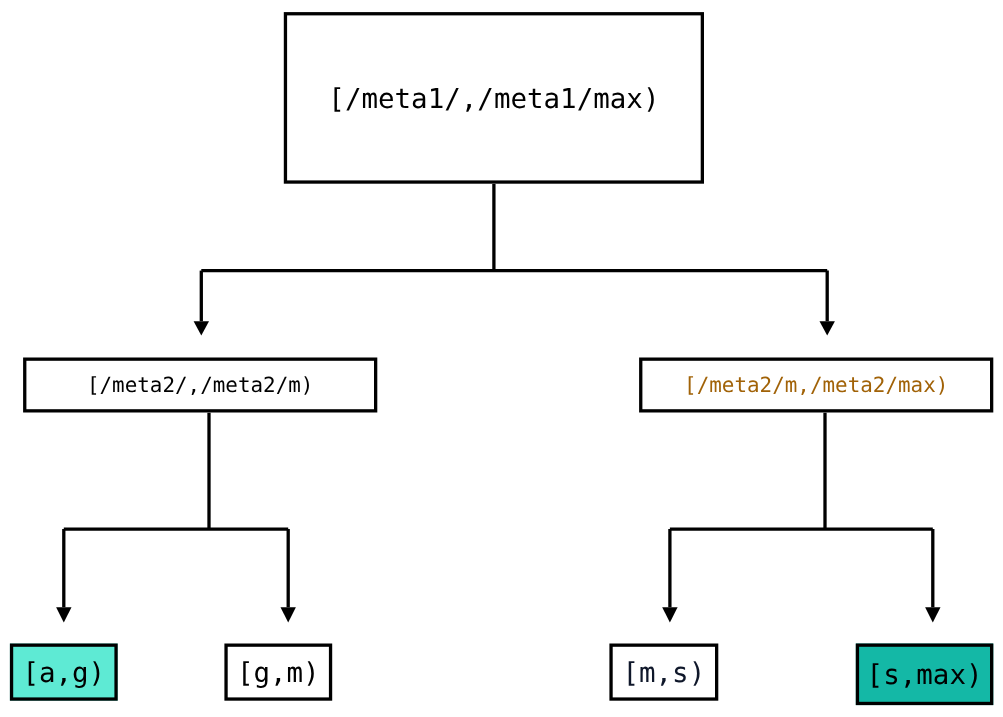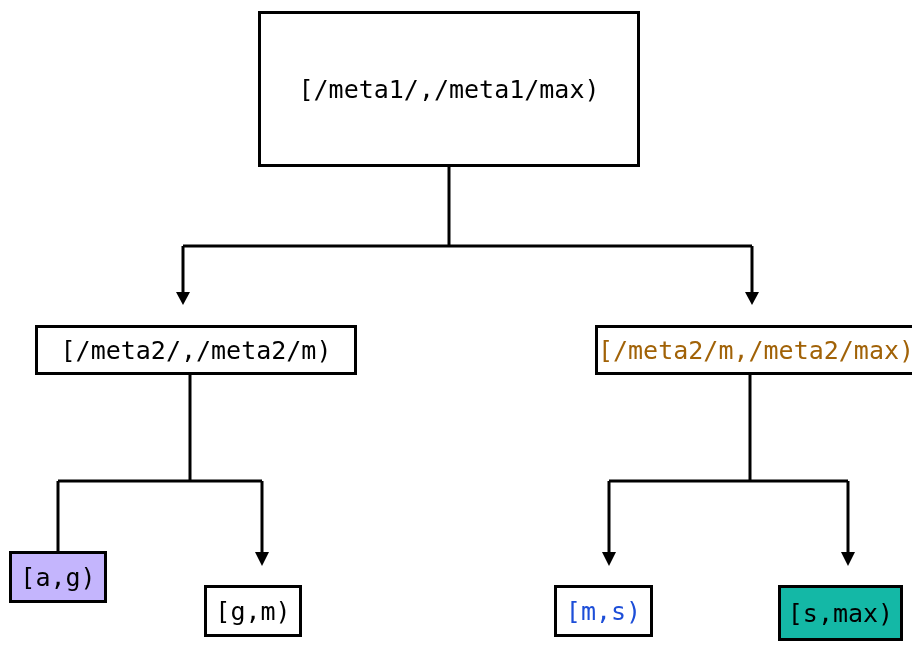--- a/index.html
+++ b/index.html
@@ -34,22 +34,21 @@
     justify-content: center;
     color: #000000;
     letter-spacing: 0px;
     white-space: pre;
     line-height: 1;
   }
   .node-root {
     font-size: 25px;
   }
   .node-mid {
-    font-size: 25px;
-    margin-left: 14px;
+    font-size: 19px;
   }
   .node-leaf {
     font-size: 25px;
   }
 </style>
 </head>
 <body>
 
 <div id="diagram-root" style="background: rgb(255, 255, 255);">
 
@@ -87,21 +86,21 @@
       <path d="M 841 552 L 855 552 L 848 566 z" fill="#000000"></path>
     </g>
   </svg>
 
   <div class="node-box node-root" style="left: 258px; top: 11px; width: 382px; height: 156px; border-color: rgb(0, 0, 0); color: #000000; background: rgb(255, 255, 255);">[/meta1/,/meta1/max)</div>
 
   <div class="node-box node-mid" style="left: 21px; top: 325px; width: 322px; height: 50px; border-color: rgb(0, 0, 0); color: rgb(0, 0, 0); background: rgb(255, 255, 255);">[/meta2/,/meta2/m)</div>
 
   <div class="node-box node-mid" style="left: 581px; top: 325px; width: 322px; height: 50px; border-color: rgb(0, 0, 0); color: #a16207; background: rgb(255, 255, 255);">[/meta2/m,/meta2/max)</div>
 
-  <div class="node-box node-leaf" style="left: 9px; top: 551px; width: 98px; height: 52px; border-color: rgb(0, 0, 0); color: rgb(0, 0, 0); background: #c4b5fd;">[a,g)</div>
+  <div class="node-box node-leaf" style="left: 9px; top: 585px; width: 98px; height: 52px; border-color: rgb(0, 0, 0); color: rgb(0, 0, 0); background: #5eead4;">[a,g)</div>
 
   <div class="node-box node-leaf" style="left: 204px; top: 585px; width: 98px; height: 52px; border-color: rgb(0, 0, 0); color: rgb(0, 0, 0); background: rgb(255, 255, 255);">[g,m)</div>
 
-  <div class="node-box node-leaf" style="left: 554px; top: 585px; width: 99px; height: 52px; border-color: rgb(0, 0, 0); color: #1d4ed8; background: rgb(255, 255, 255);">[m,s)</div>
+  <div class="node-box node-leaf" style="left: 554px; top: 585px; width: 99px; height: 52px; border-color: rgb(0, 0, 0); color: #0f172a; background: rgb(255, 255, 255);">[m,s)</div>
 
   <div class="node-box node-leaf" style="left: 778px; top: 585px; width: 125px; height: 56px; border-color: rgb(0, 0, 0); color: rgb(0, 0, 0); background: #14b8a6;">[s,max)</div>
 
 </div>
 
 </body></html>

